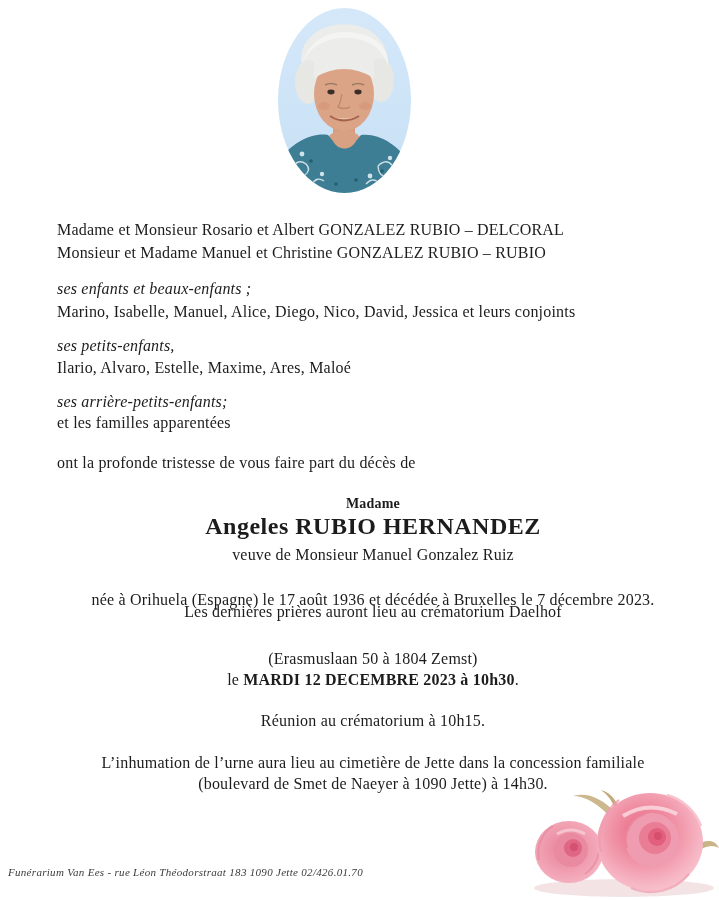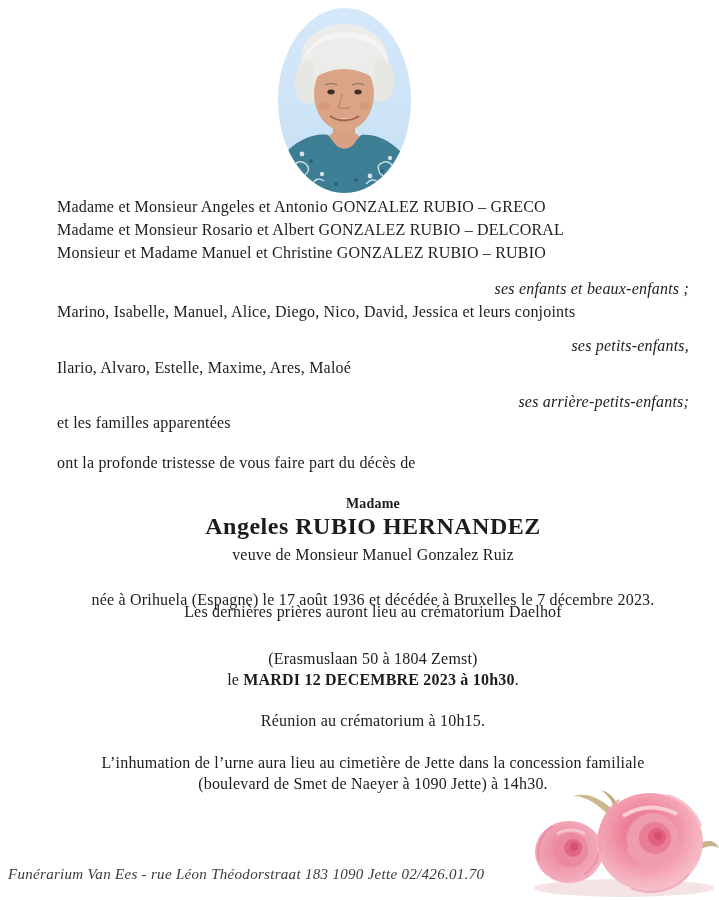--- a/index.html
+++ b/index.html
@@ -14,21 +14,21 @@
   }
   .line {
     position: absolute;
     left: 57px;
     right: 30px;
     font-size: 16px;
     line-height: 22px;
     letter-spacing: 0.2px;
     white-space: nowrap;
   }
-  .right-italic { text-align: right; font-style: italic; }
+  .right-italic { font-style: italic; }
   .center { text-align: center; }
   .bold { font-weight: bold; }
   .title-madame { font-size: 14px; font-weight: bold; }
   .deceased-name { font-size: 24px; font-weight: bold; letter-spacing: 0.5px; }
   .photo-frame {
     position: absolute;
     left: 278px;
     top: 8px;
     width: 133px;
     height: 185px;
@@ -37,21 +37,21 @@
     position: absolute;
     right: 0;
     bottom: 0;
     width: 200px;
     height: 118px;
   }
   .footer-line {
     position: absolute;
     left: 8px;
     top: 866px;
-    font-size: 15px;
+    font-size: 11px;
     font-style: italic;
     color: #3a3a3a;
     letter-spacing: 0.3px;
     white-space: nowrap;
   }
 </style>
 </head>
 <body>
 
 <div class="page">
@@ -108,21 +108,20 @@
         <g fill="#215668" opacity="0.8">
           <circle cx="33" cy="153" r="1.8"></circle>
           <circle cx="104" cy="163" r="1.8"></circle>
           <circle cx="58" cy="176" r="1.8"></circle>
           <circle cx="78" cy="172" r="1.8"></circle>
         </g>
       </g>
     </svg>
   </div>
 
-  <div class="line" style="top:196px">Madame et Monsieur Angeles et Antonio GONZALEZ RUBIO – GRECO</div>
   <div class="line" style="top:219px">Madame et Monsieur Rosario et Albert GONZALEZ RUBIO – DELCORAL</div>
   <div class="line" style="top:242px">Monsieur et Madame Manuel et Christine GONZALEZ RUBIO – RUBIO</div>
 
   <div class="line right-italic" style="top:278px">ses enfants et beaux-enfants ;</div>
   <div class="line" style="top:301px">Marino, Isabelle, Manuel, Alice, Diego, Nico, David, Jessica et leurs conjoints</div>
 
   <div class="line right-italic" style="top:335px">ses petits-enfants,</div>
   <div class="line" style="top:357px">Ilario, Alvaro, Estelle, Maxime, Ares, Maloé</div>
 
   <div class="line right-italic" style="top:391px">ses arrière-petits-enfants;</div>

